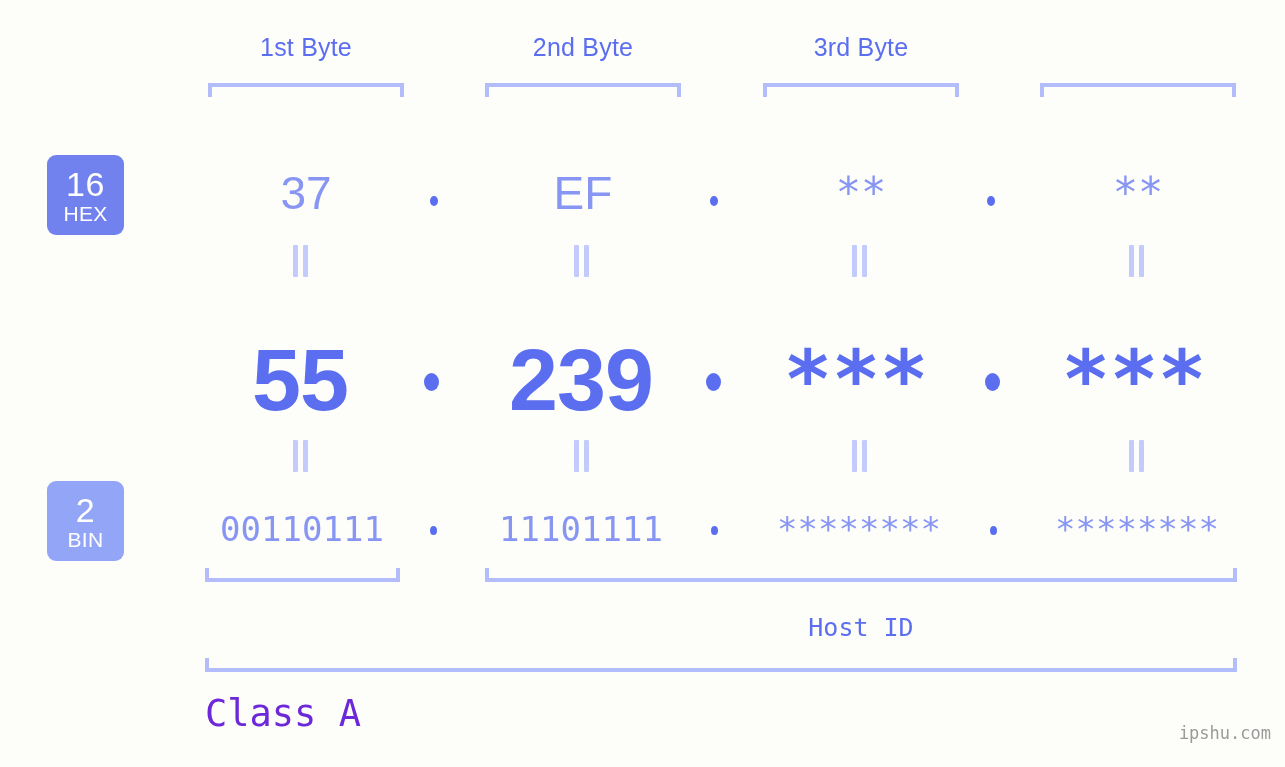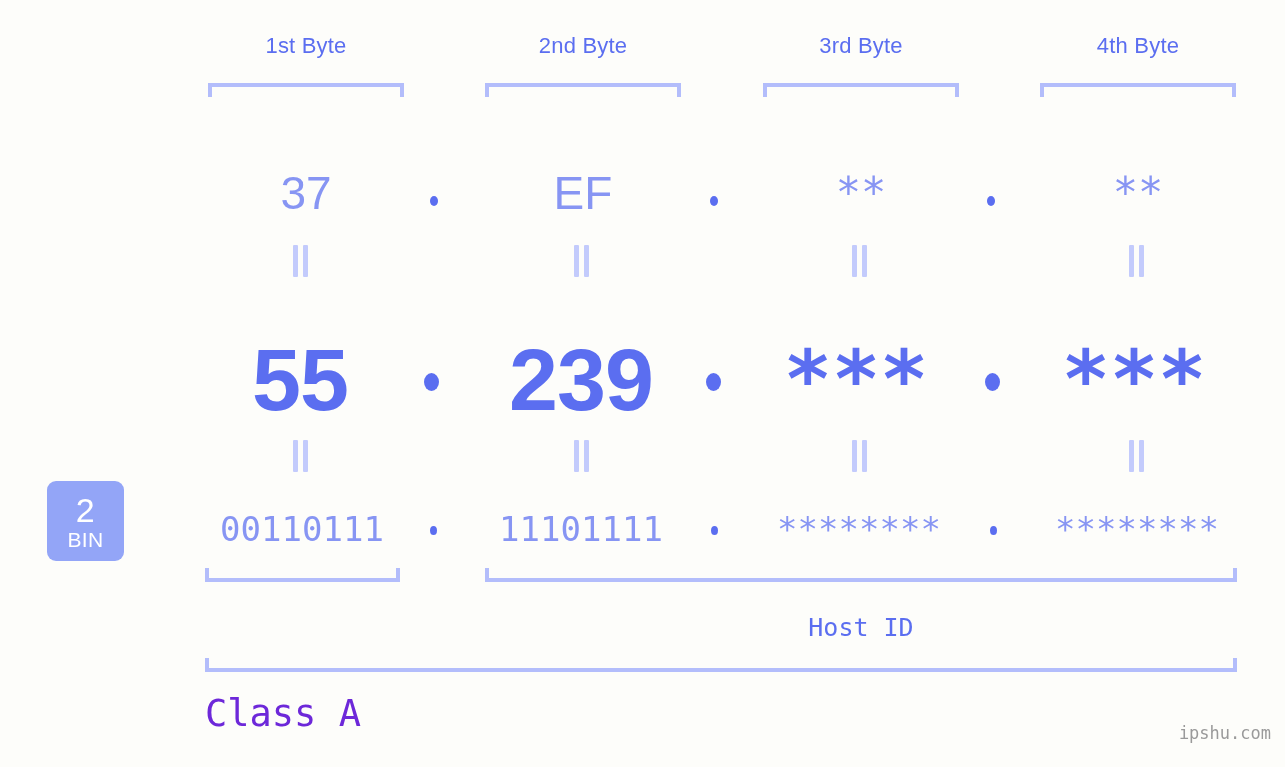--- a/index.html
+++ b/index.html
@@ -19,21 +19,21 @@
     position: absolute;
     inset: 0;
   }
 
   
   .byte-head {
     position: absolute;
     top: 33px;
     text-align: center;
     font-family: "Liberation Sans", sans-serif;
-    font-size: 22px;
+    font-size: 25px;
     color: #5b6ef0;
     letter-spacing: 0.2px;
     white-space: nowrap;
   }
 
   
   .bracket {
     position: absolute;
     box-sizing: border-box;
     height: 14px;
@@ -182,27 +182,30 @@
   }
 </style>
 </head>
 <body>
 
 <div class="stage">
 
   <div class="byte-head" style="left:208px;width:196px;">1st Byte</div>
   <div class="byte-head" style="left:485px;width:196px;">2nd Byte</div>
   <div class="byte-head" style="left:763px;width:196px;">3rd Byte</div>
-  <div class="byte-head" style="left:1040px;width:196px;">4th Byte</div>
 
   <div class="bracket down" style="left:208px;top:83px;width:196px;"></div>
   <div class="bracket down" style="left:485px;top:83px;width:196px;"></div>
   <div class="bracket down" style="left:763px;top:83px;width:196px;"></div>
   <div class="bracket down" style="left:1040px;top:83px;width:196px;"></div>
 
+  <div class="badge badge-hex">
+    <span class="num">16</span>
+    <span class="abbr">HEX</span>
+  </div>
   <div class="badge badge-bin">
     <span class="num">2</span>
     <span class="abbr">BIN</span>
   </div>
 
   <div class="row-hex">
     <div class="cell" style="left:208px;width:196px;">37</div>
     <div class="cell" style="left:485px;width:196px;">EF</div>
     <div class="cell stars" style="left:763px;width:196px;">**</div>
     <div class="cell stars" style="left:1040px;width:196px;">**</div>

